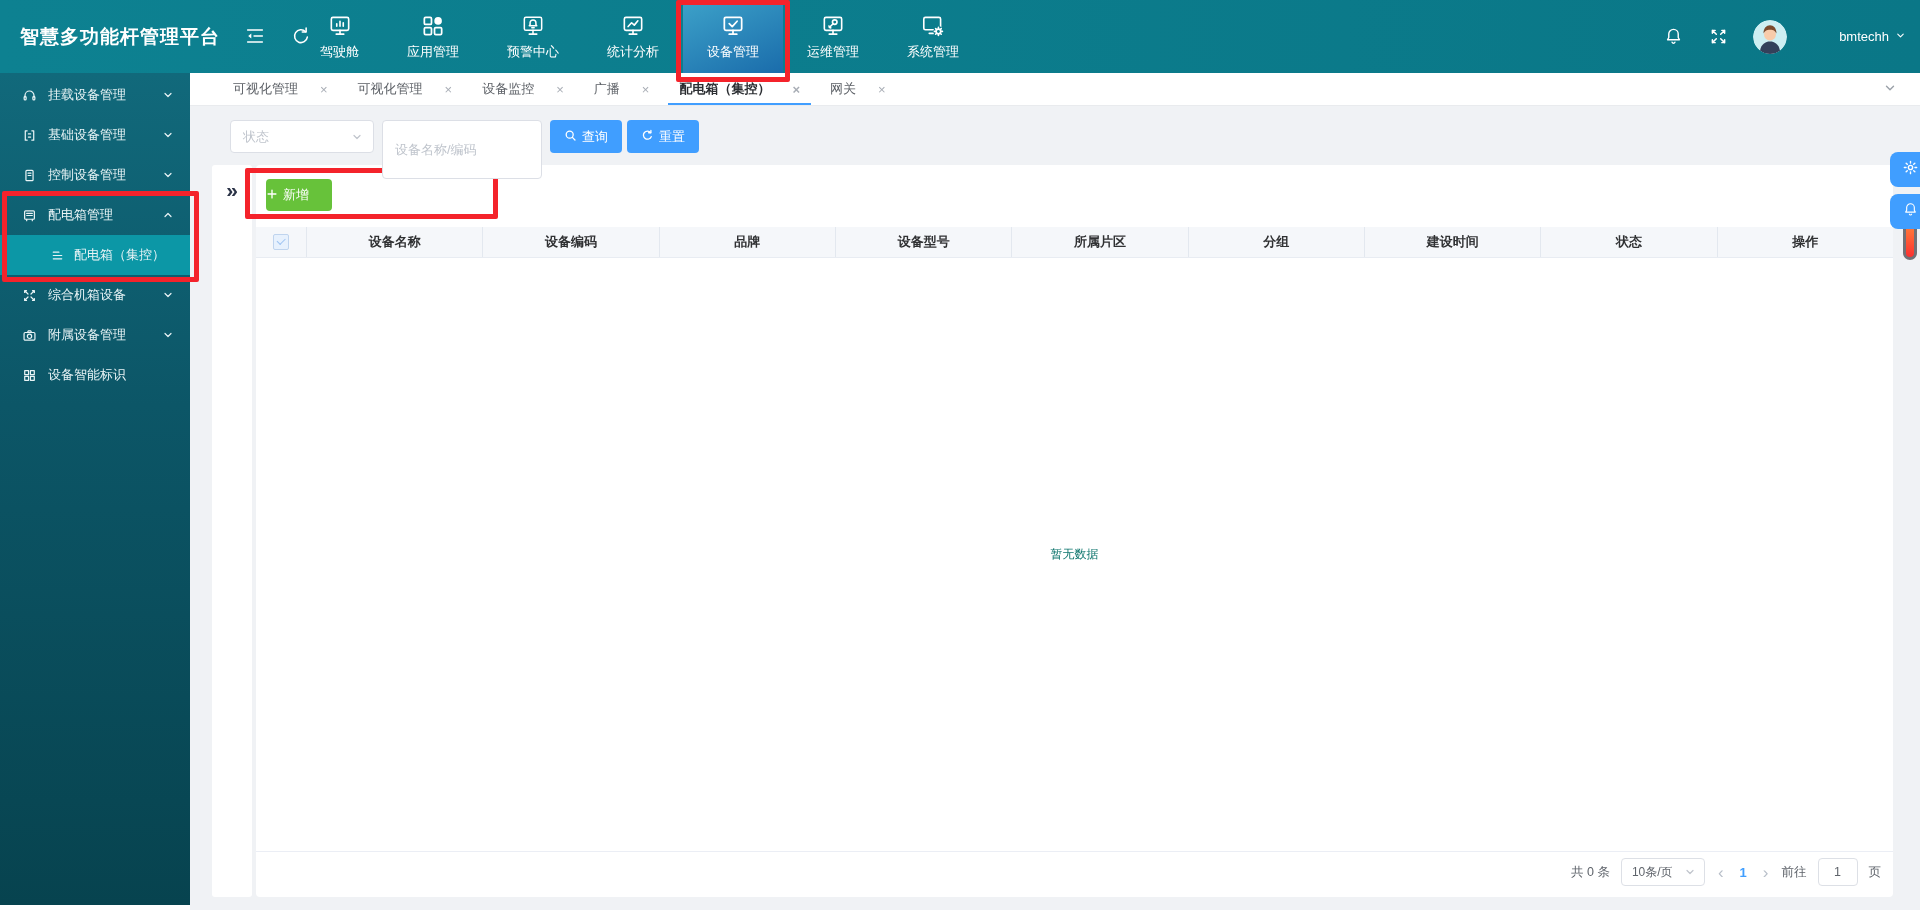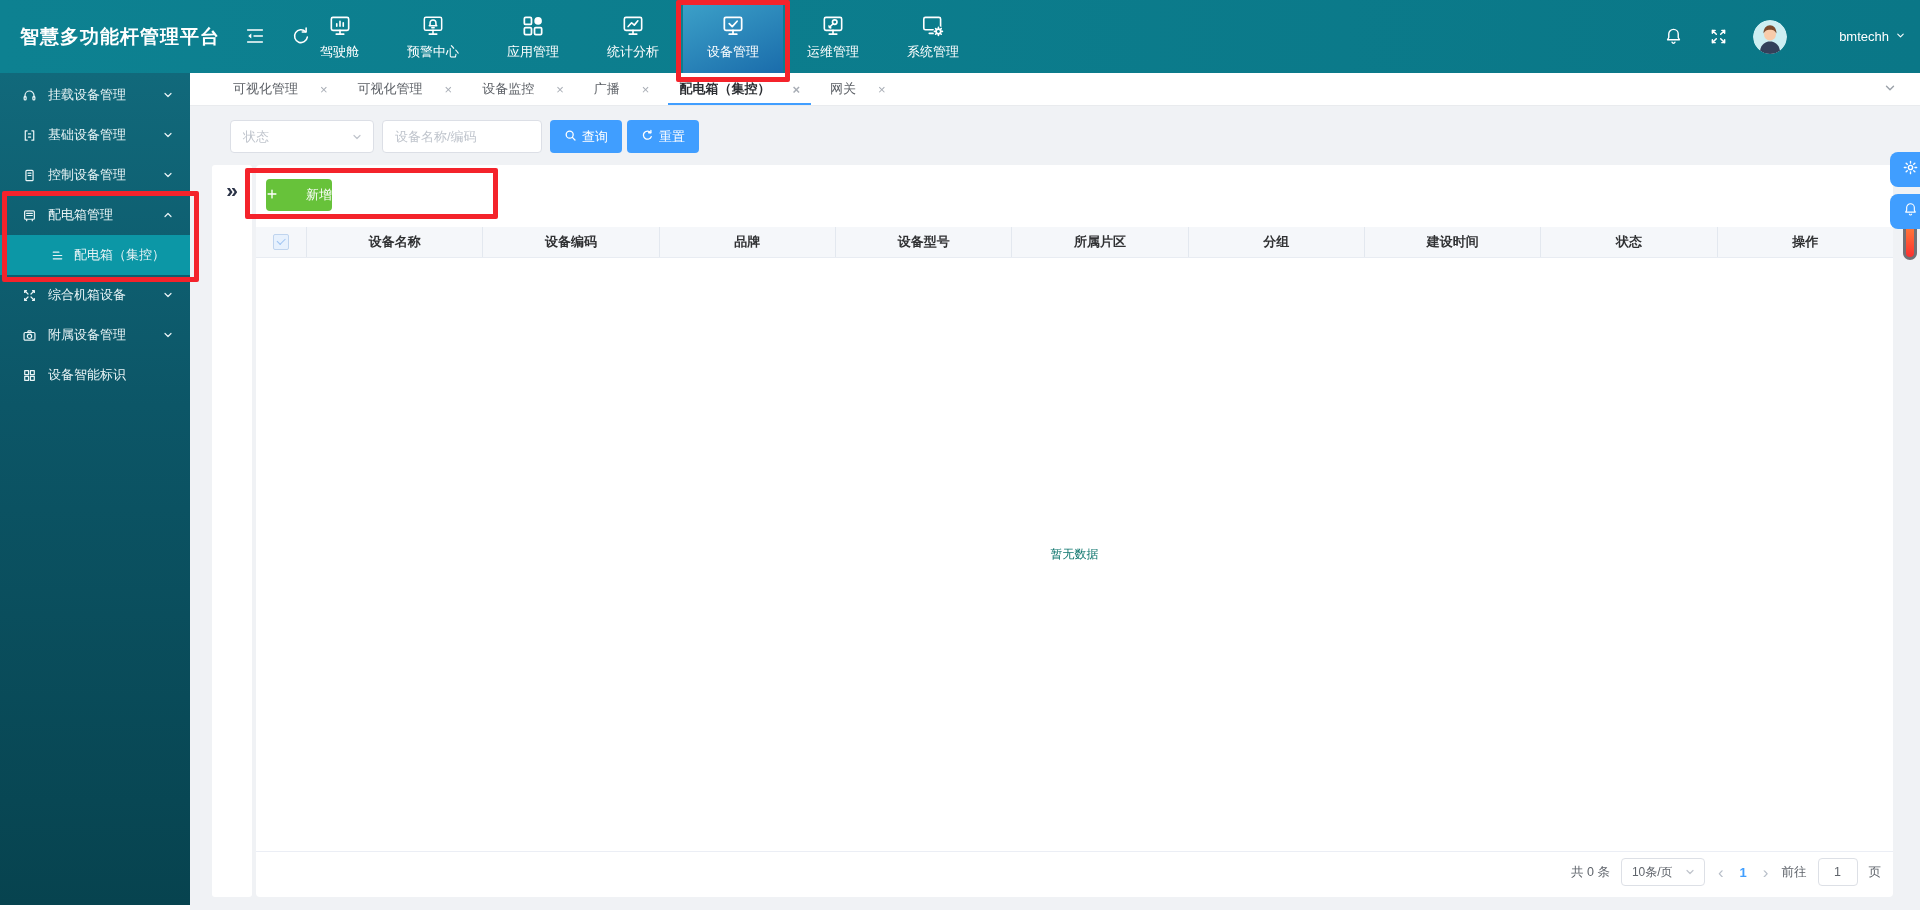--- a/index.html
+++ b/index.html
@@ -59,41 +59,41 @@
   .tabs-more { position:absolute; left:1883px; top:81px; color:#9aa0a8; z-index:6; cursor:pointer; }
   .tabs-more svg { width:14px; height:14px; display:block; }
 
   
   .f-select { position:absolute; left:230px; top:120px; width:120px; height:31px;
               background:#fff; border:1px solid #dcdfe6; border-radius:4px; display:flex;
               align-items:center; padding:0 10px 0 12px; font-size:13px; color:#bfc4cc;
               cursor:pointer; z-index:6; }
   .f-select .chev { margin-left:auto; color:#c0c4cc; } .chev svg { width:12px; height:12px; display:block; }
   .f-input { position:absolute; left:382px; top:120px; width:134px; height:31px;
-             border:1px solid #dcdfe6; border-radius:4px; padding:0 12px; font-size:13px;
+             border:1px solid #dcdfe6; border-radius:4px; padding:13px 12px; font-size:13px;
              color:#606266; outline:none; z-index:6; background:#fff; }
   .f-input::placeholder { color:#bfc4cc; }
   .btn-blue { position:absolute; top:120px; height:33px; border:none; border-radius:4px;
               background:#409eff; color:#fff; font-size:13px; display:flex; align-items:center;
               justify-content:center; gap:5px; cursor:pointer; z-index:6;
               font-family:inherit; }
   #query-button { left:550px; width:72px; }
   #reset-button { left:627px; width:72px; }
   .btn-blue svg { width:13px; height:13px; }
 
   
   .collapse-strip { position:absolute; left:212px; top:165px; width:40px; height:732px;
                     background:#fff; border-radius:3px; text-align:center; z-index:2; }
   .collapse-strip .gg { font-size:21px; color:#2b3347; line-height:1; padding-top:14px;
                         display:inline-block; cursor:pointer; font-weight:bold; }
   .card { position:absolute; left:256px; top:165px; width:1637px; height:732px;
           background:#fff; border-radius:4px; z-index:2; }
   .add-wrap { position:absolute; left:10px; top:14px; }
   #add-button { width:66px; height:32px; background:#67c23a; border:none; border-radius:4px;
-                color:#fff; font-size:13px; display:flex; align-items:center; justify-content:space-between;
+                color:#fff; font-size:13px; display:flex; align-items:center; justify-content:flex-start;
                 gap:5px; cursor:pointer; font-family:inherit; }
   #add-button svg { width:12px; height:12px; }
 
   .table-header { position:absolute; left:0; top:62px; right:0; height:30px; display:flex;
                   background:#f5f7fa; border-bottom:1px solid #e8ecf2; }
   .th { flex:1; display:flex; align-items:center; justify-content:center; font-size:13px;
         font-weight:bold; color:#303133; border-right:1px solid #e3e8ef; white-space:nowrap; }
   .th:last-child { border-right:none;font-family:Liberation Serif, serif; }
   .th-check { flex:0 0 50px; }
   .checkbox { width:14px; height:14px; background:#e7f1fd; border:1px solid #bfd4ee;
@@ -160,38 +160,38 @@
           <svg viewBox="0 0 24 24" fill="none" stroke="currentColor" stroke-linecap="round" stroke-linejoin="round" stroke-width="1.5">
             <rect x="4" y="4" width="16" height="12" rx="1.5"></rect>
             <path d="M12 16v2.6 M8.5 19.5h7"></path>
             <path d="M9 12.2V10 M12 12.2V7.6 M15 12.2V9"></path>
           </svg>
         </span>
         <span class="nav-label">驾驶舱</span>
       </div>
       <div class="nav-item">
         <span class="nav-icon">
-          <svg viewBox="0 0 24 24" fill="none" stroke="currentColor" stroke-linecap="round" stroke-linejoin="round" stroke-width="1.4">
-            <rect x="4" y="4" width="16" height="12" rx="1.5"></rect>
-            <path d="M12 16v2.6 M8.5 19.5h7"></path>
-            <path d="M12 6.4a2.7 2.7 0 0 1 2.7 2.7v1.7l.7 1H8.6l.7-1V9.1A2.7 2.7 0 0 1 12 6.4z M10.9 13.6h2.2"></path>
-          </svg>
-        </span>
-        <span class="nav-label">预警中心</span>
-      </div>
-      <div class="nav-item">
-        <span class="nav-icon">
           <svg viewBox="0 0 24 24" fill="none" stroke="currentColor" stroke-linecap="round" stroke-linejoin="round" stroke-width="1.6">
             <rect x="4" y="4" width="6.6" height="6.6" rx="1.2"></rect>
             <rect x="4" y="13.4" width="6.6" height="6.6" rx="1.2"></rect>
             <rect x="13.4" y="13.4" width="6.6" height="6.6" rx="1.2"></rect>
             <circle cx="16.7" cy="7.3" r="3.5" fill="currentColor" stroke="none"></circle>
           </svg>
         </span>
         <span class="nav-label">应用管理</span>
+      </div>
+      <div class="nav-item">
+        <span class="nav-icon">
+          <svg viewBox="0 0 24 24" fill="none" stroke="currentColor" stroke-linecap="round" stroke-linejoin="round" stroke-width="1.4">
+            <rect x="4" y="4" width="16" height="12" rx="1.5"></rect>
+            <path d="M12 16v2.6 M8.5 19.5h7"></path>
+            <path d="M12 6.4a2.7 2.7 0 0 1 2.7 2.7v1.7l.7 1H8.6l.7-1V9.1A2.7 2.7 0 0 1 12 6.4z M10.9 13.6h2.2"></path>
+          </svg>
+        </span>
+        <span class="nav-label">预警中心</span>
       </div>
       <div class="nav-item">
         <span class="nav-icon">
           <svg viewBox="0 0 24 24" fill="none" stroke="currentColor" stroke-linecap="round" stroke-linejoin="round" stroke-width="1.5">
             <rect x="4" y="4" width="16" height="12" rx="1.5"></rect>
             <path d="M12 16v2.6 M8.5 19.5h7"></path>
             <polyline points="7.5 12.5 10.7 9 13.2 11.2 16.5 7.2"></polyline>
           </svg>
         </span>
         <span class="nav-label">统计分析</span>

